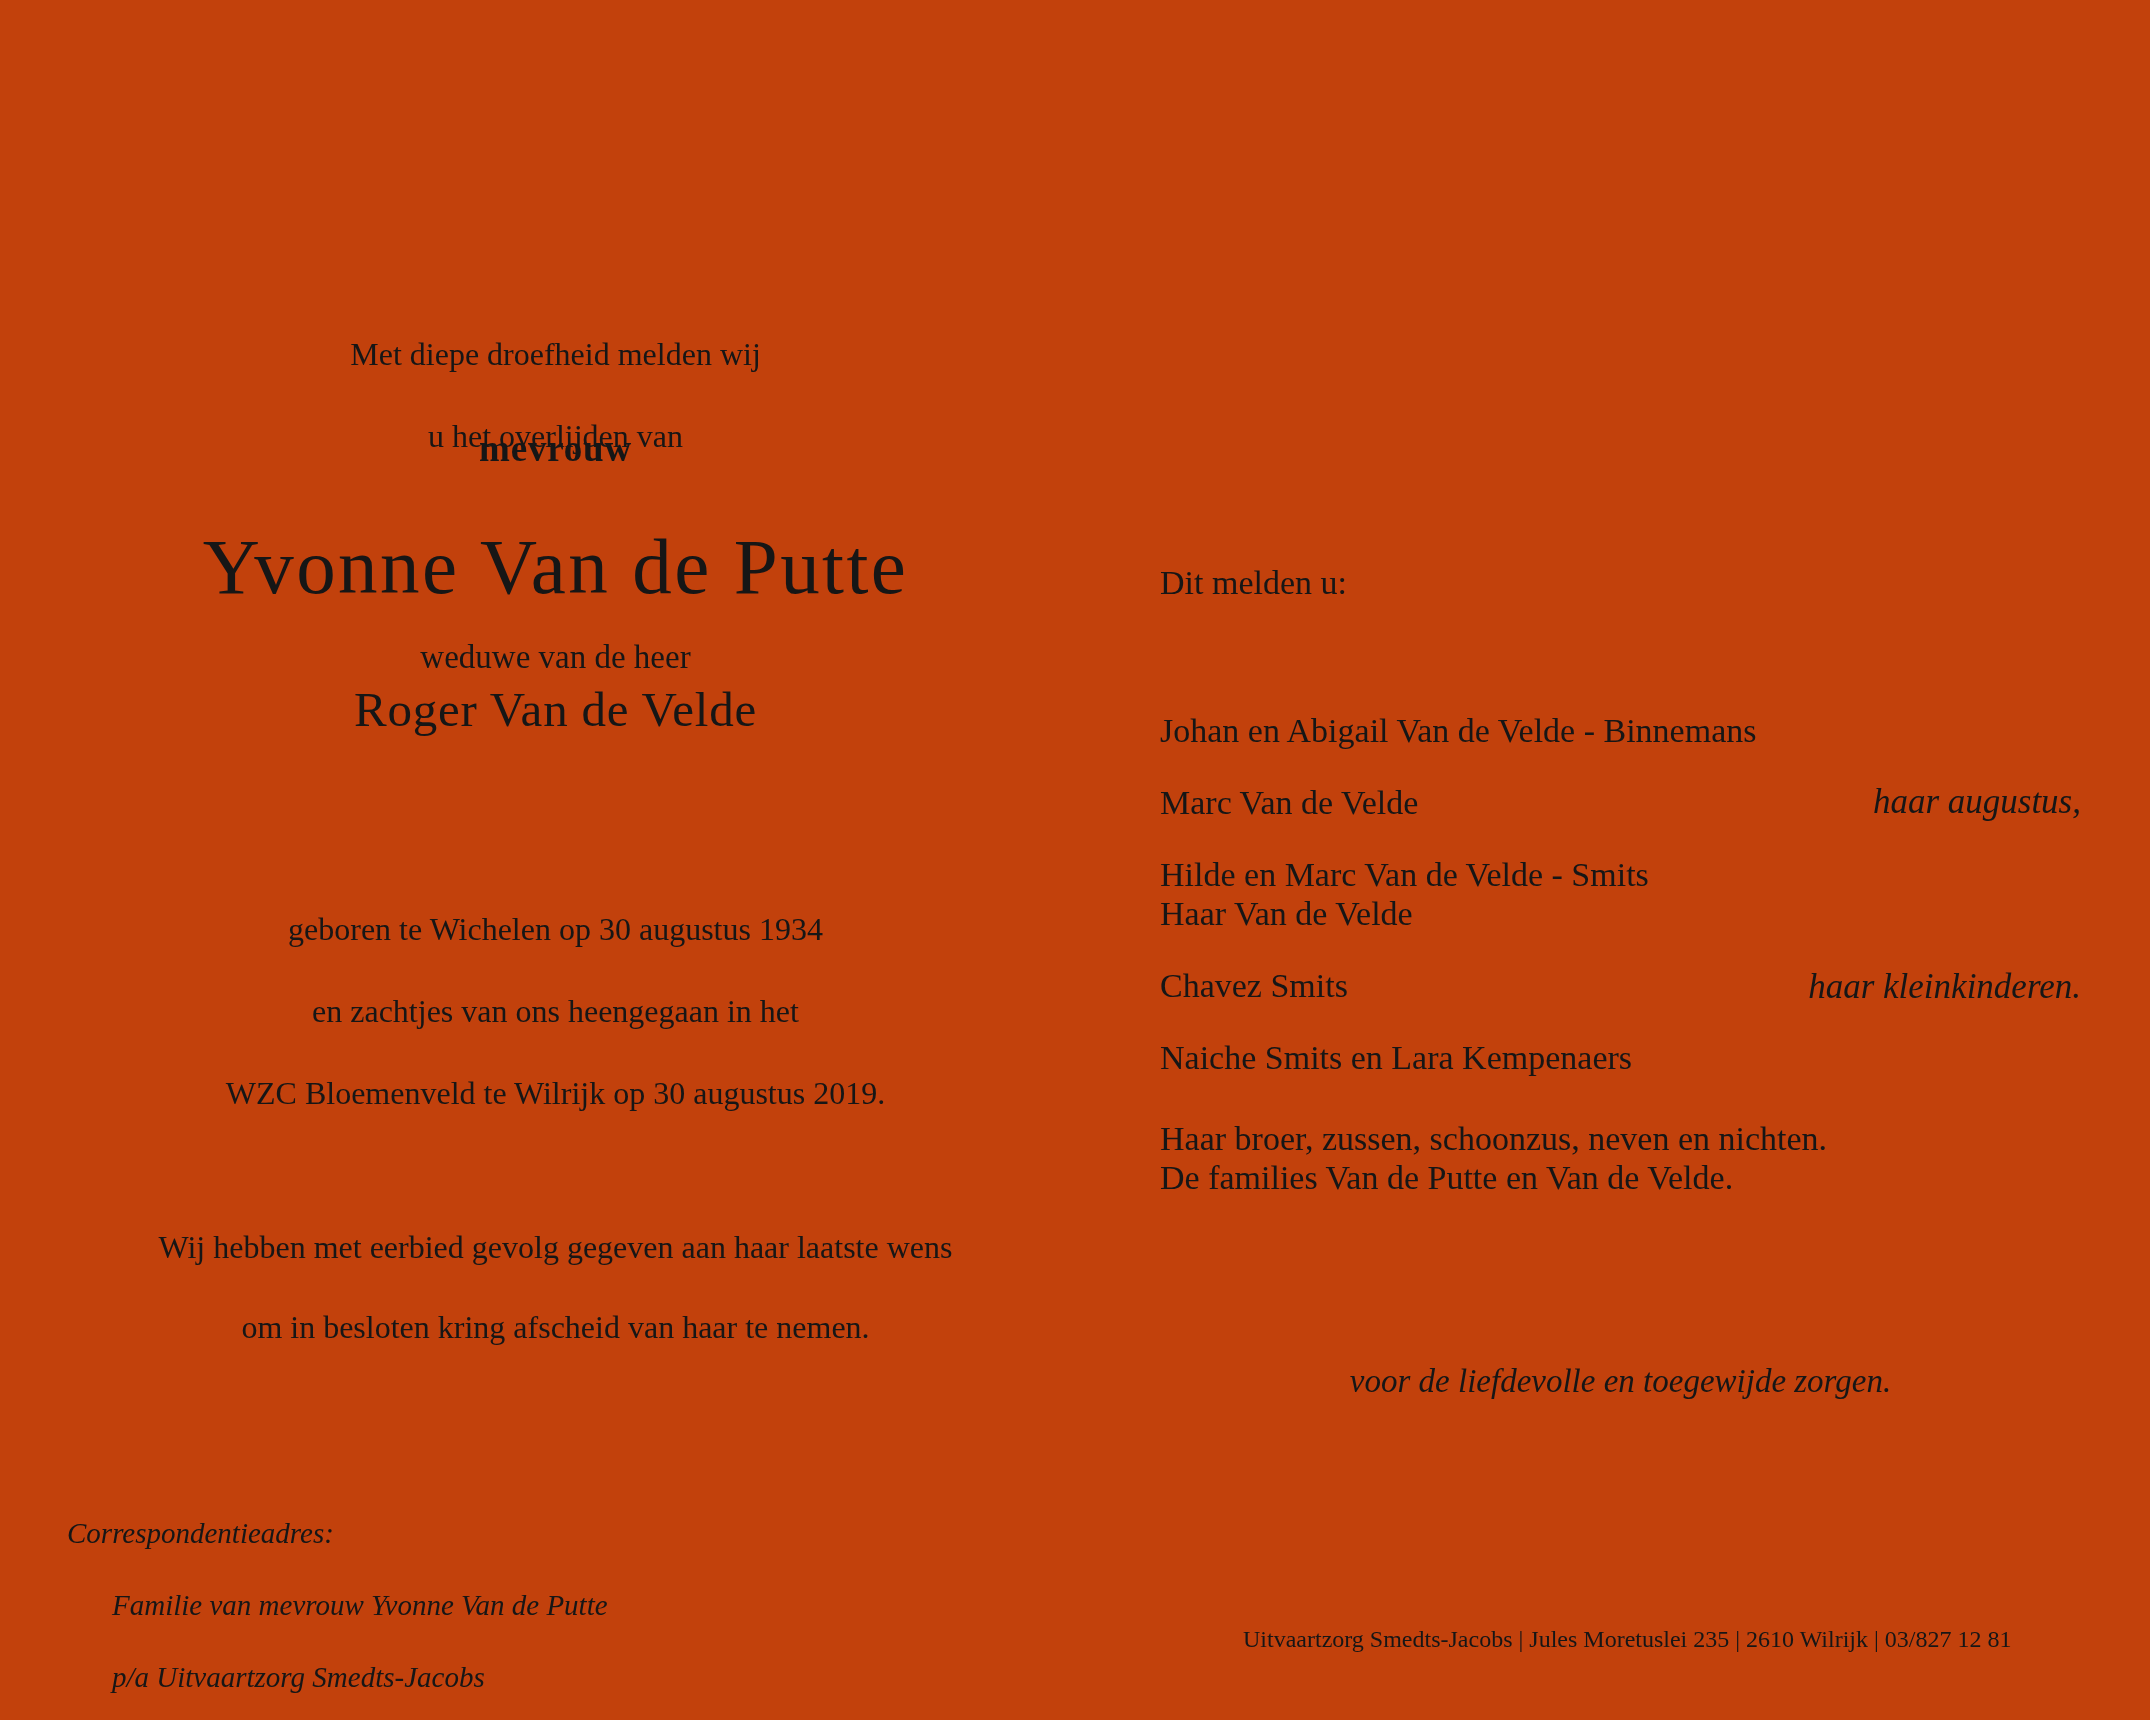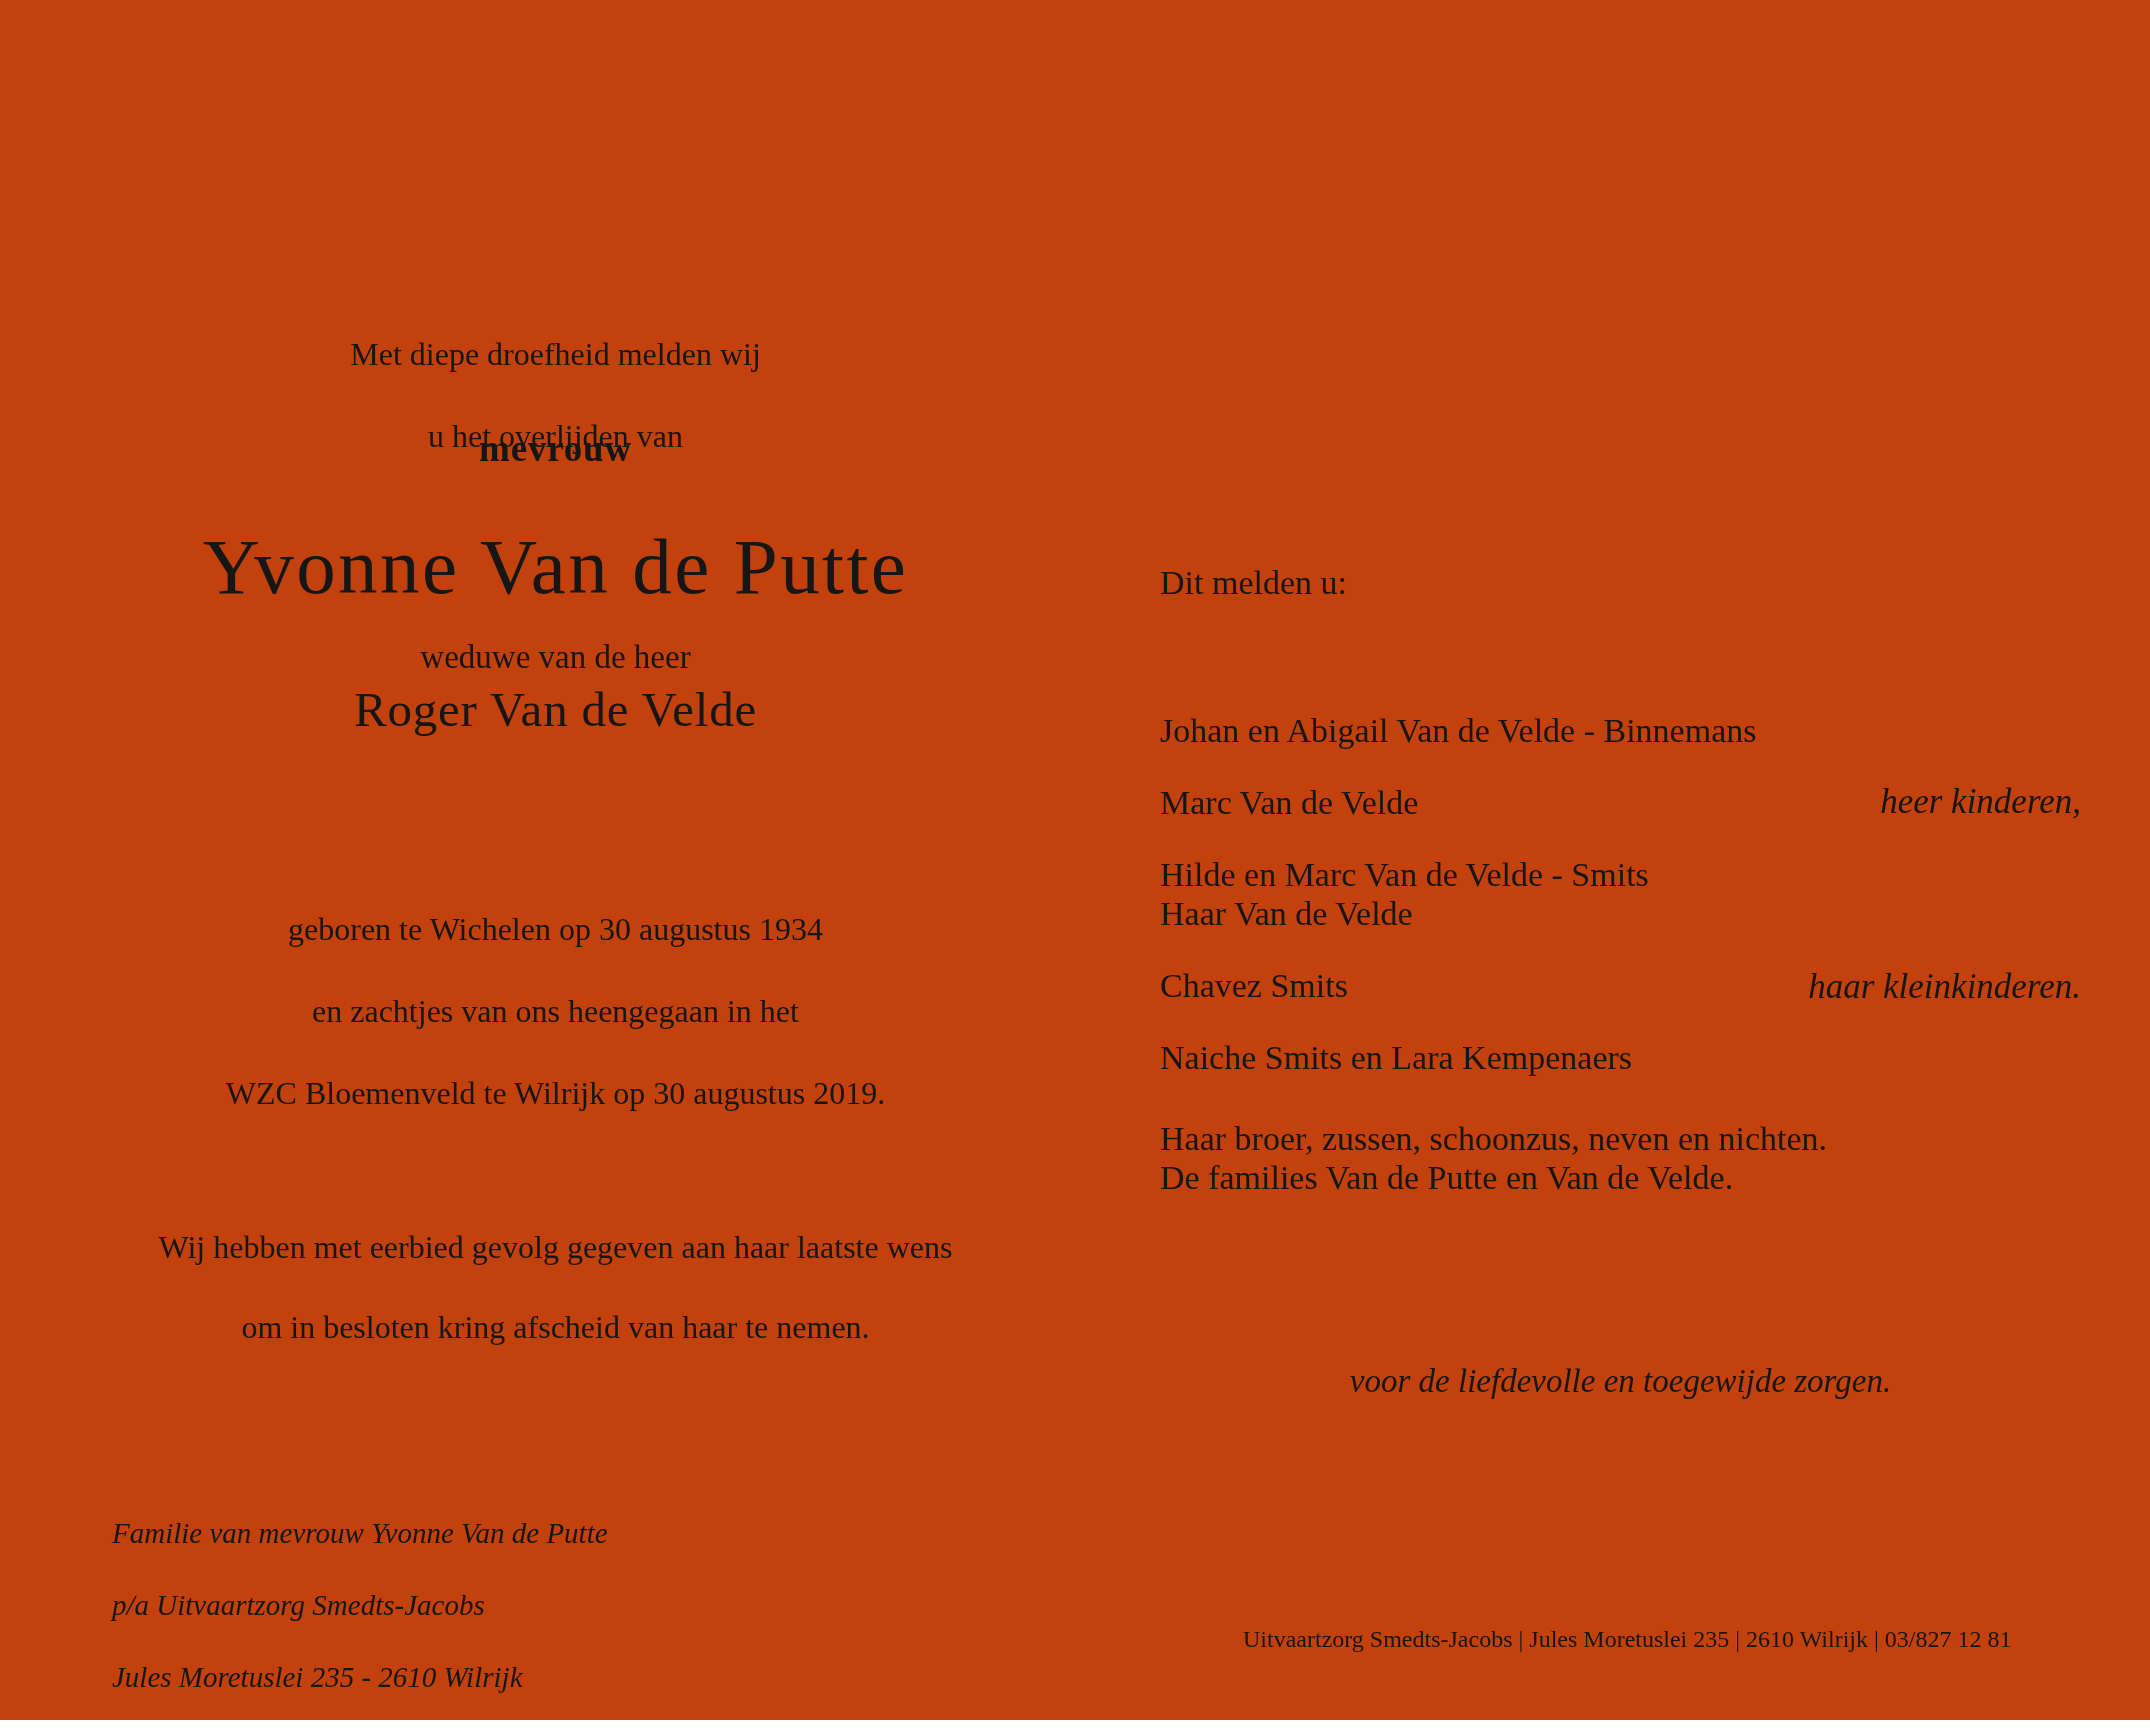--- a/index.html
+++ b/index.html
@@ -59,35 +59,36 @@
     <div>en zachtjes van ons heengegaan in het</div>
     <div>WZC Bloemenveld te Wilrijk op 30 augustus 2019.</div>
   </div>
 
   <div class="block lcol farewell">
     <div>Wij hebben met eerbied gevolg gegeven aan haar laatste wens</div>
     <div>om in besloten kring afscheid van haar te nemen.</div>
   </div>
 
   <div class="block correspondence">
+    <div>Correspondentieadres:</div>
     <div class="indent">Familie van mevrouw Yvonne Van de Putte</div>
     <div class="indent">p/a Uitvaartzorg Smedts-Jacobs</div>
     <div class="indent">Jules Moretuslei 235 - 2610 Wilrijk</div>
     
   </div>
 
   <div class="block rcol dit">Dit melden u:</div>
 
   <div class="block rcol children">
     <div>Johan en Abigail Van de Velde - Binnemans</div>
     <div>Marc Van de Velde</div>
     <div>Hilde en Marc Van de Velde - Smits</div>
   </div>
 
-  <div class="block rcol label-kinderen">heer kinderen,</div>
+  <div class="block rcol label-kinderen">haar augustus,</div>
 
   <div class="block rcol grandchildren">
     <div>Haar Van de Velde</div>
     <div>Chavez Smits</div>
     <div>Naiche Smits en Lara Kempenaers</div>
   </div>
 
   <div class="block rcol label-kleinkinderen">haar kleinkinderen.</div>
 
   <div class="block rcol extended">Haar broer, zussen, schoonzus, neven en nichten.</div>

